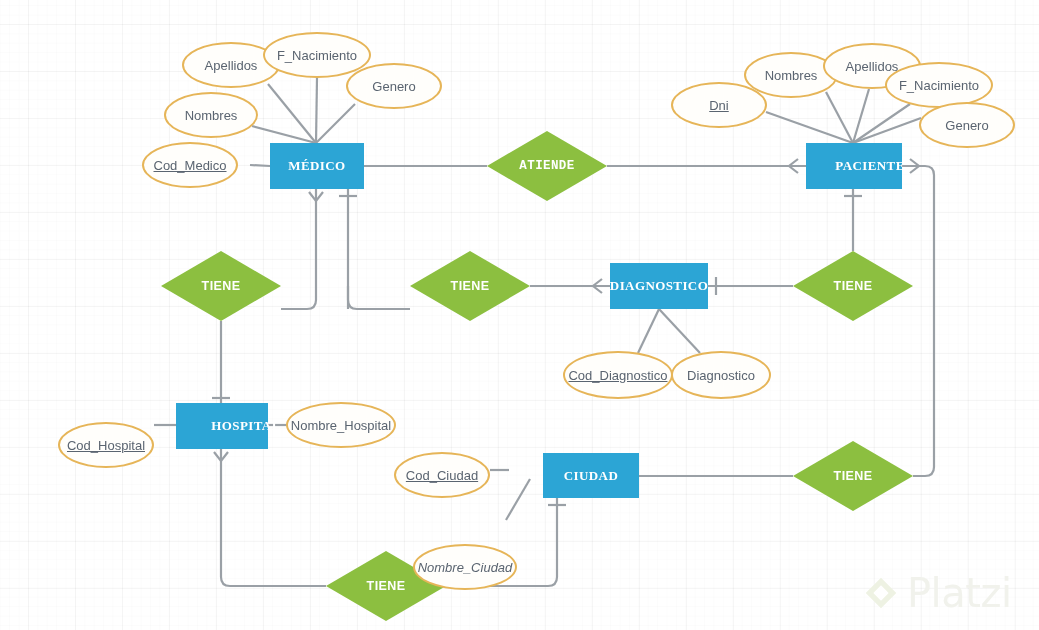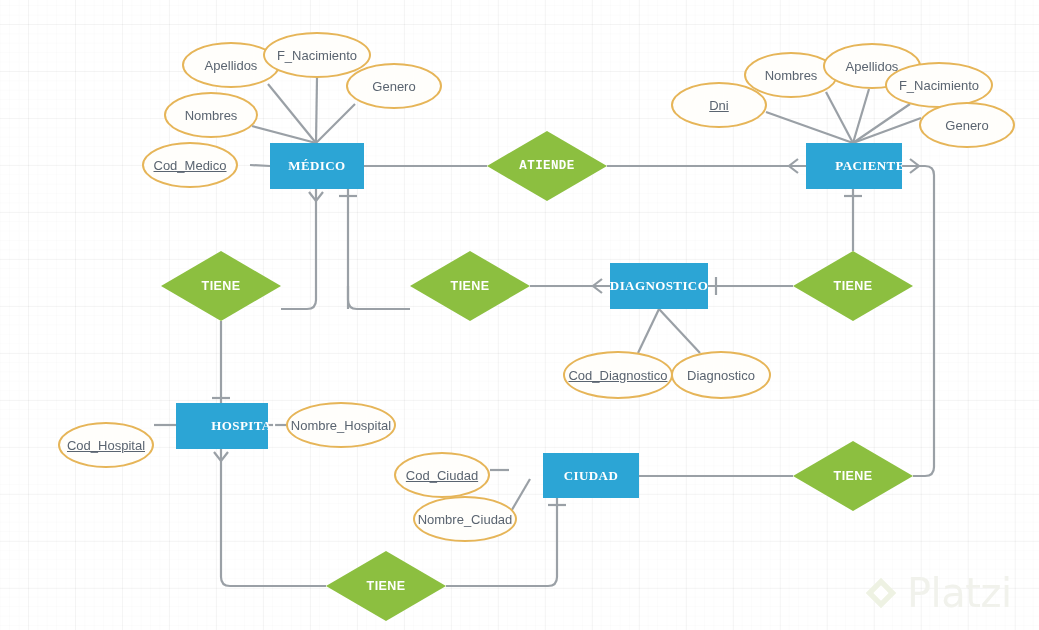--- a/index.html
+++ b/index.html
@@ -270,21 +270,21 @@
         <span class="lbl">Cod_Hospital</span>
       </div>
       <div class="node attr" style="left: 286px; top: 402px; width: 110px; height: 46px;">
         <div class="ellipse-bg"></div>
         <span class="lbl">Nombre_Hospital</span>
       </div>
       <div class="node attr key" style="left: 394px; top: 452px; width: 96px; height: 46px; justify-content: center;">
         <div class="ellipse-bg"></div>
         <span class="lbl">Cod_Ciudad</span>
       </div>
-      <div class="node attr" style="left: 413px; top: 496px; width: 104px; height: 46px;">
+      <div class="node attr" style="left: 413px; top: 544px; width: 104px; height: 46px; font-style: italic;">
         <div class="ellipse-bg"></div>
         <span class="lbl">Nombre_Ciudad</span>
       </div>
     </div>
 
   <div id="watermark">
     <span class="wm-mark">
       <svg viewBox="0 0 40 40" width="34" height="36" aria-hidden="true">
         <path d="M20 2 L38 20 L20 38 L2 20 Z" fill="#eef2e3"></path>
         <path d="M20 11 L29 20 L20 29 L11 20 Z" fill="#ffffff"></path>

